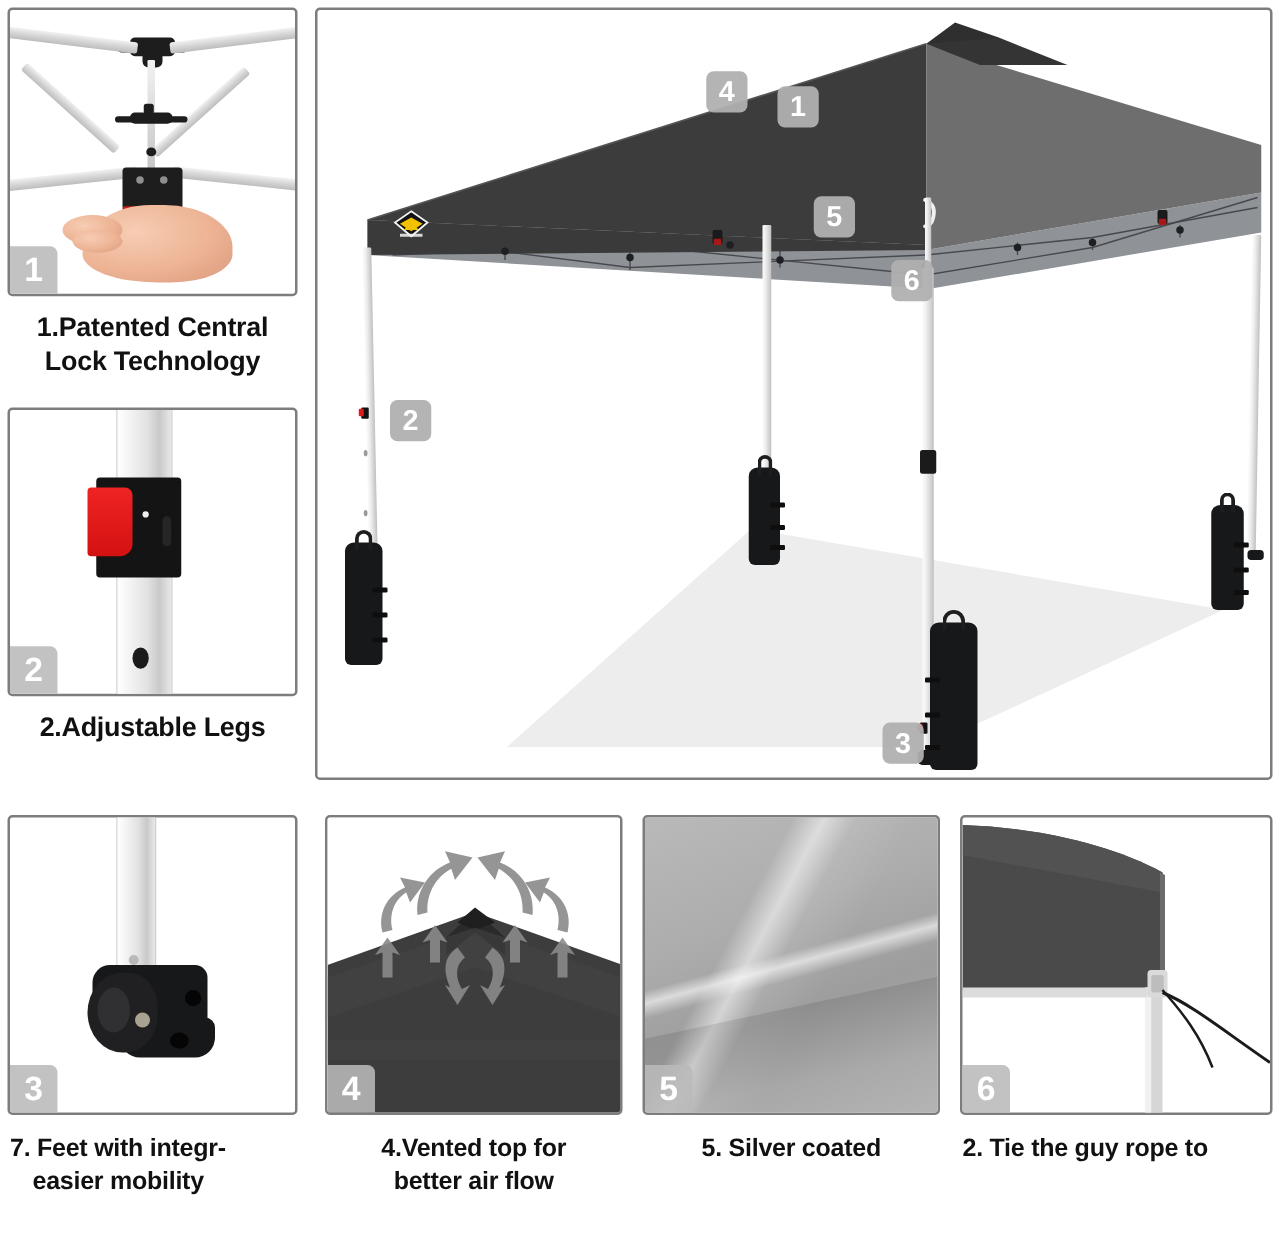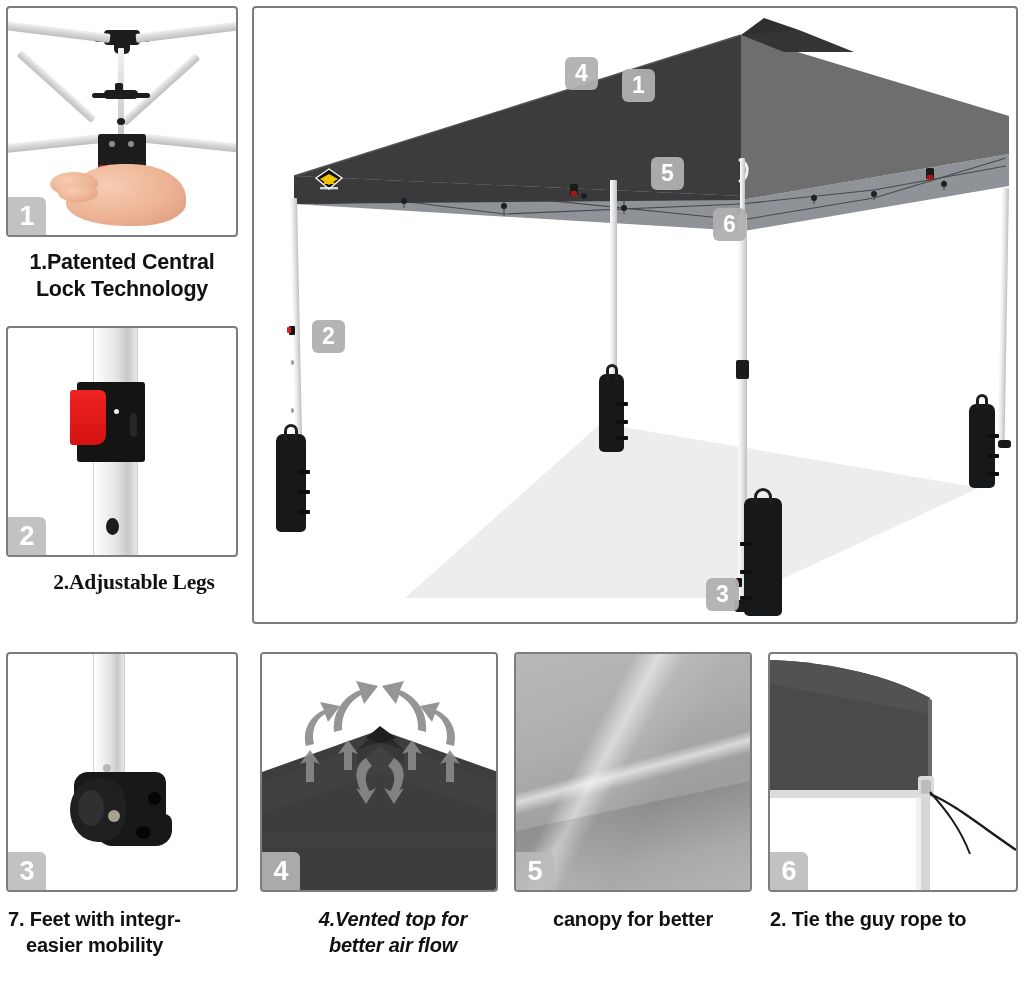--- a/index.html
+++ b/index.html
@@ -254,21 +254,21 @@
     <div class="lever-red" style="left:62px;top:62px;width:36px;height:55px;"></div>
     <div class="pin-hole" style="left:106px;top:81px;width:5px;height:5px;background:#f0f0f0;"></div>
     <div style="position:absolute;left:122px;top:85px;width:7px;height:24px;background:#262626;border-radius:4px;"></div>
 
     <div class="pin-hole" style="left:98px;top:190px;width:13px;height:17px;background:#1b1b1b;"></div>
 
     <div class="badge" style="left:0px;bottom:0px;border-radius:0 6px 0 0;">2</div>
   </div>
 </div>
 
-<div class="caption cap-big cap-center" style="left:16px;top:569px;width:236px;font-family:Liberation Serif, serif;">
+<div class="caption cap-big cap-center" style="left:4px;top:569px;width:236px;">
   <div>2.Adjustable Legs</div>
 </div>
 
 <div class="frame" id="panelMain">
   <div class="photo">
 
     <div class="ground"></div>
 
     <svg width="766" height="618" viewBox="0 0 766 618" style="position:absolute;left:0;top:0;">
 
@@ -443,41 +443,41 @@
         <path d="M136,140 C144,124 144,112 132,104 L126,112 C134,118 134,128 128,138 Z"></path>
         <path d="M102,138 L94,134 L104,150 L114,134 L106,138 Z"></path>
         <path d="M134,138 L142,134 L132,150 L122,134 L130,138 Z"></path>
       </g>
     </svg>
 
     <div class="badge" style="left:0px;bottom:0px;border-radius:0 6px 0 0;">4</div>
   </div>
 </div>
 
-<div class="caption cap-sm cap-center" style="left:272px;top:906px;width:242px;font-style:italic;">
+<div class="caption cap-sm cap-center" style="left:258px;top:906px;width:242px;">
   <div>4.Vented top for</div>
   <div>better air flow</div>
 </div>
 
 <div class="frame" id="panel5">
   <div class="photo">
     <div class="silver"></div>
     <div style="position:absolute;left:-20px;top:104px;width:300px;height:22px;
                 background:linear-gradient(180deg,rgba(255,255,255,0) 0%,rgba(255,255,255,0.6) 45%,rgba(255,255,255,0) 100%);
                 transform:rotate(-15deg);"></div>
     <div style="position:absolute;left:-10px;top:150px;width:280px;height:60px;
                 background:linear-gradient(180deg,rgba(0,0,0,0.10) 0%,rgba(0,0,0,0) 100%);
                 transform:rotate(-12deg);"></div>
 
     <div class="badge" style="left:0px;bottom:0px;border-radius:0 6px 0 0;">5</div>
   </div>
 </div>
 
 <div class="caption cap-sm cap-center" style="left:512px;top:906px;width:242px;">
-  <div>canopy for better</div>
+  <div>5. Silver coated</div>
 </div>
 
 <div class="frame" id="panel6">
   <div class="photo">
 
     <svg width="246" height="238" viewBox="0 0 246 238" style="position:absolute;left:0;top:0;">
 
       <path d="M0,6 C60,8 120,22 160,44 L160,138 L0,138 Z" fill="#4a4a4a"></path>
       <path d="M0,6 C60,8 120,22 160,44 L160,60 L0,30 Z" fill="#525252"></path>
 

